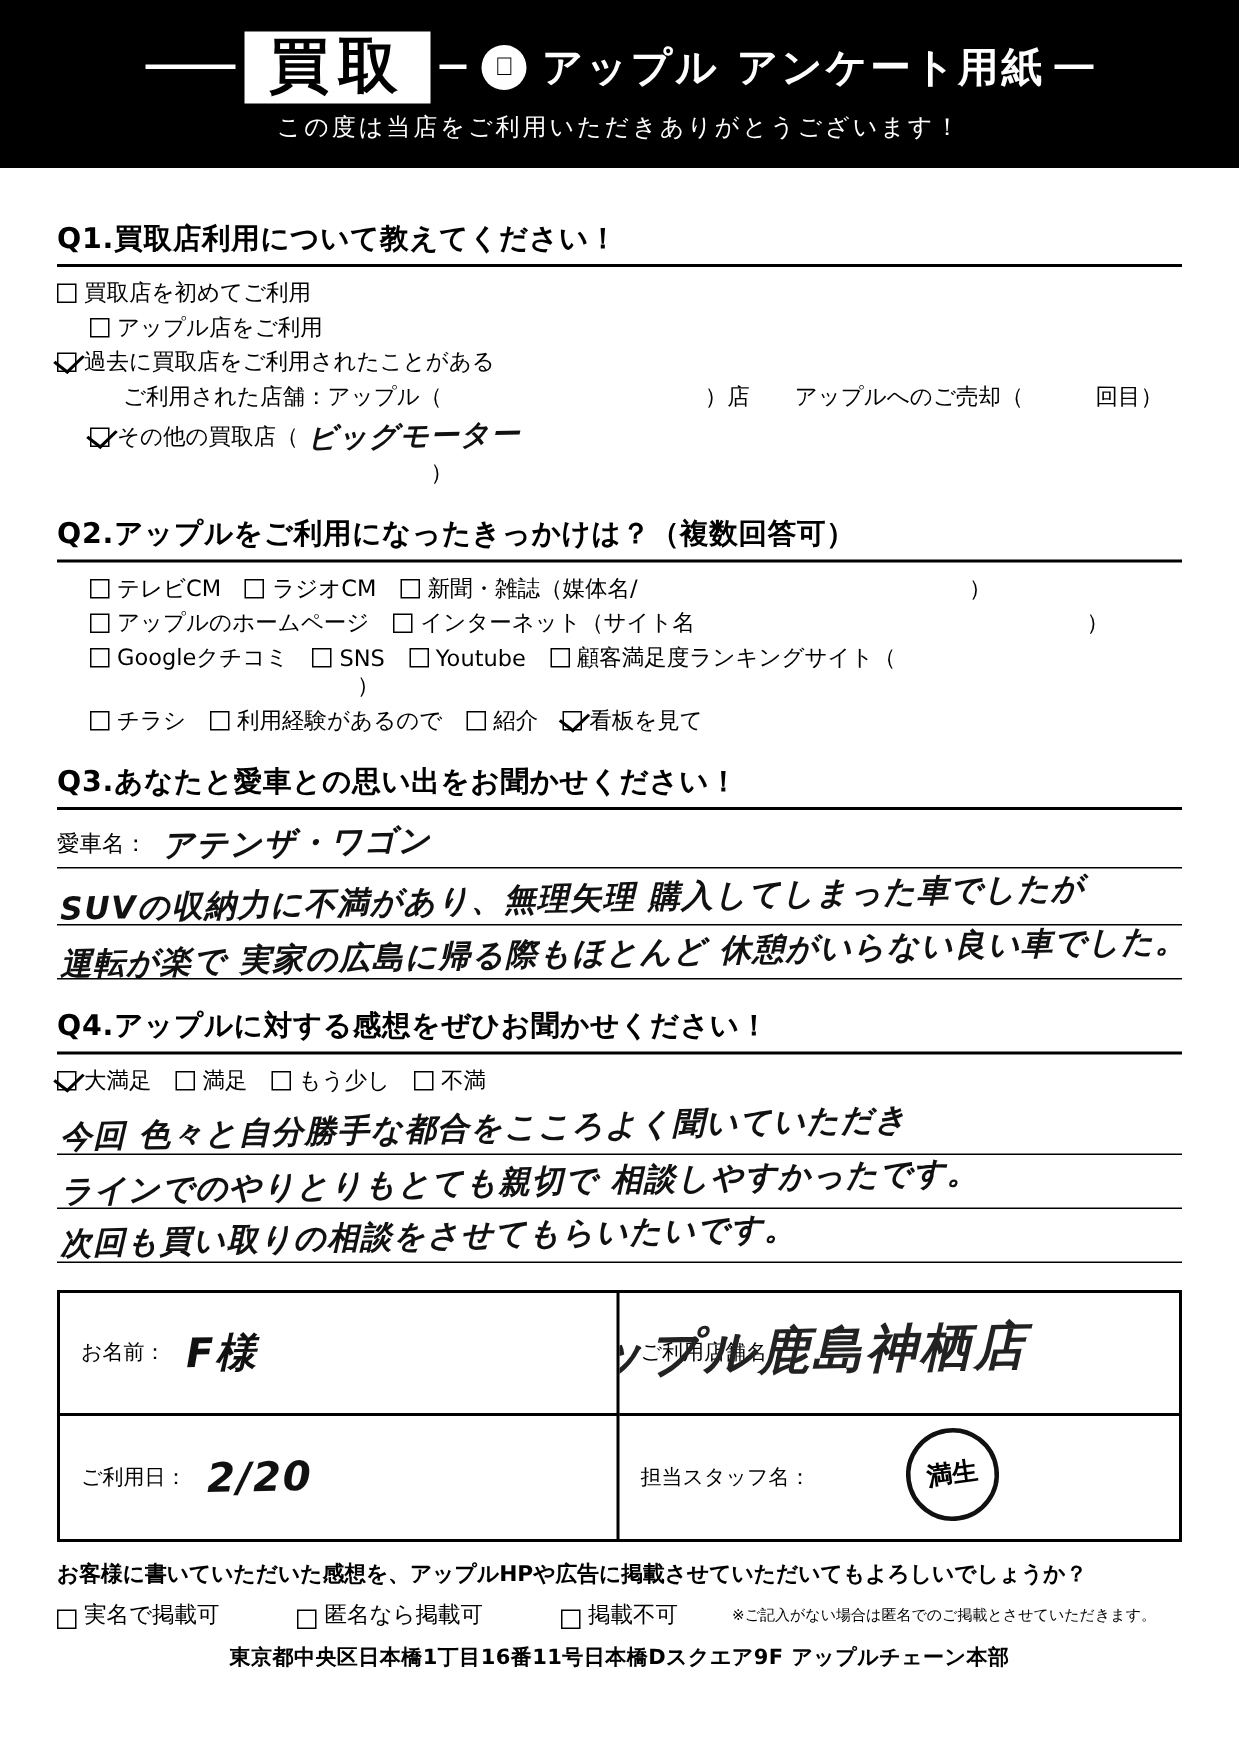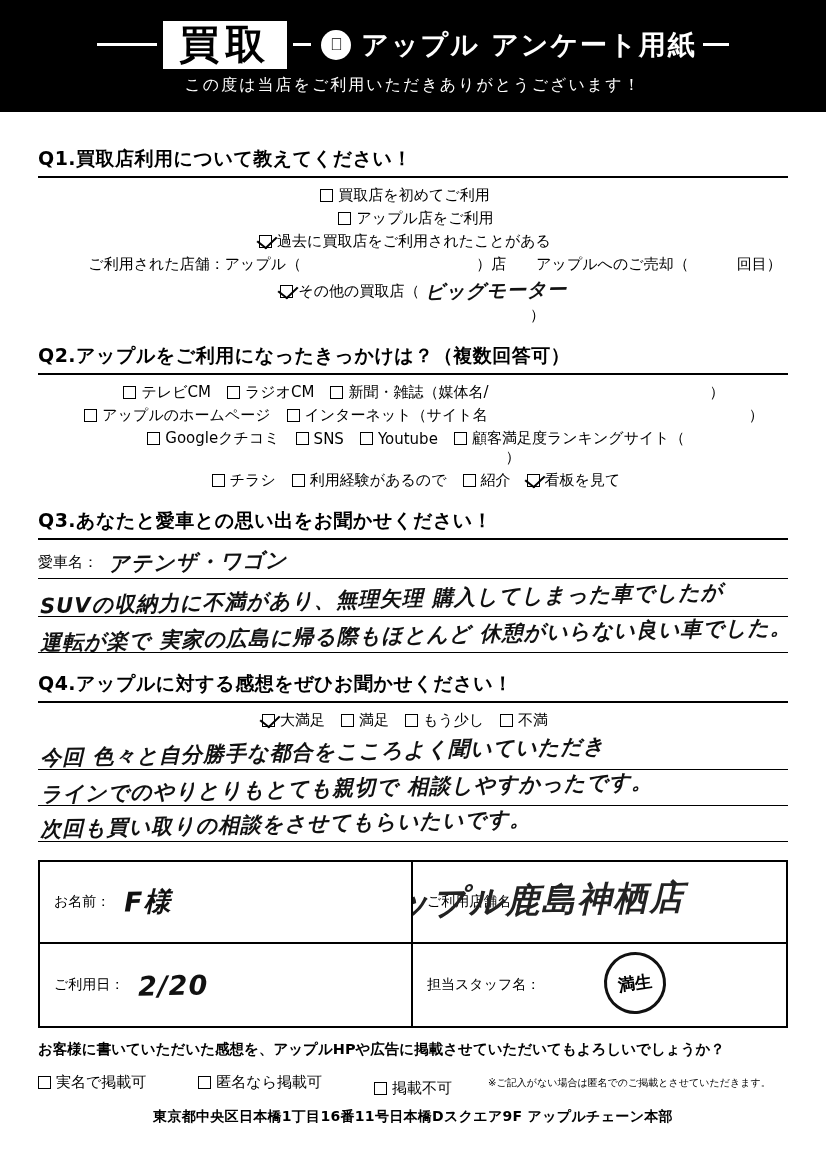--- a/index.html
+++ b/index.html
@@ -89,21 +89,20 @@
     margin-bottom: 8px;
   }
 
   .opt-row {
     font-size: 15px;
     font-family: "DejaVu Sans", sans-serif;
     margin: 4px 0;
     display: flex;
     flex-wrap: wrap;
     align-items: center;
-    justify-content: center;
   }
   .opt {
     display: inline-flex;
     align-items: center;
     margin-right: 16px;
     white-space: nowrap;
   }
   .cb {
     display: inline-block;
     width: 13px;
@@ -232,21 +231,21 @@
     font-weight: bold;
     margin-top: 12px;
   }
   .footer-opts {
     display: flex;
     align-items: center;
     margin-top: 8px;
     font-size: 15px;
     font-family: "DejaVu Sans", sans-serif;
   }
-  .footer-opts .opt { margin-right: 52px; }
+  .footer-opts .opt { margin-right: 52px; align-items: flex-end; }
   .footer-small {
     font-size: 10px;
     font-weight: normal;
     white-space: nowrap;
     margin-left: 26px;
   }
   .address {
     text-align: center;
     font-size: 14px;
     font-weight: bold;
@@ -465,21 +464,21 @@
 
   <div class="footer-opts">
     <label class="opt">
       <span class="cb"></span>
       <span>実名で掲載可</span>
     </label>
     <label class="opt">
       <span class="cb"></span>
       <span>匿名なら掲載可</span>
     </label>
-    <label class="opt" style="margin-right:10px;margin-top:12px;">
+    <label class="opt" style="margin-right:10px;">
       <span class="cb"></span>
       <span>掲載不可</span>
     </label>
     <span class="footer-small">※ご記入がない場合は匿名でのご掲載とさせていただきます。</span>
   </div>
 
   <div class="address">東京都中央区日本橋1丁目16番11号日本橋Dスクエア9F アップルチェーン本部</div>
 </div>
 
 </body></html>

